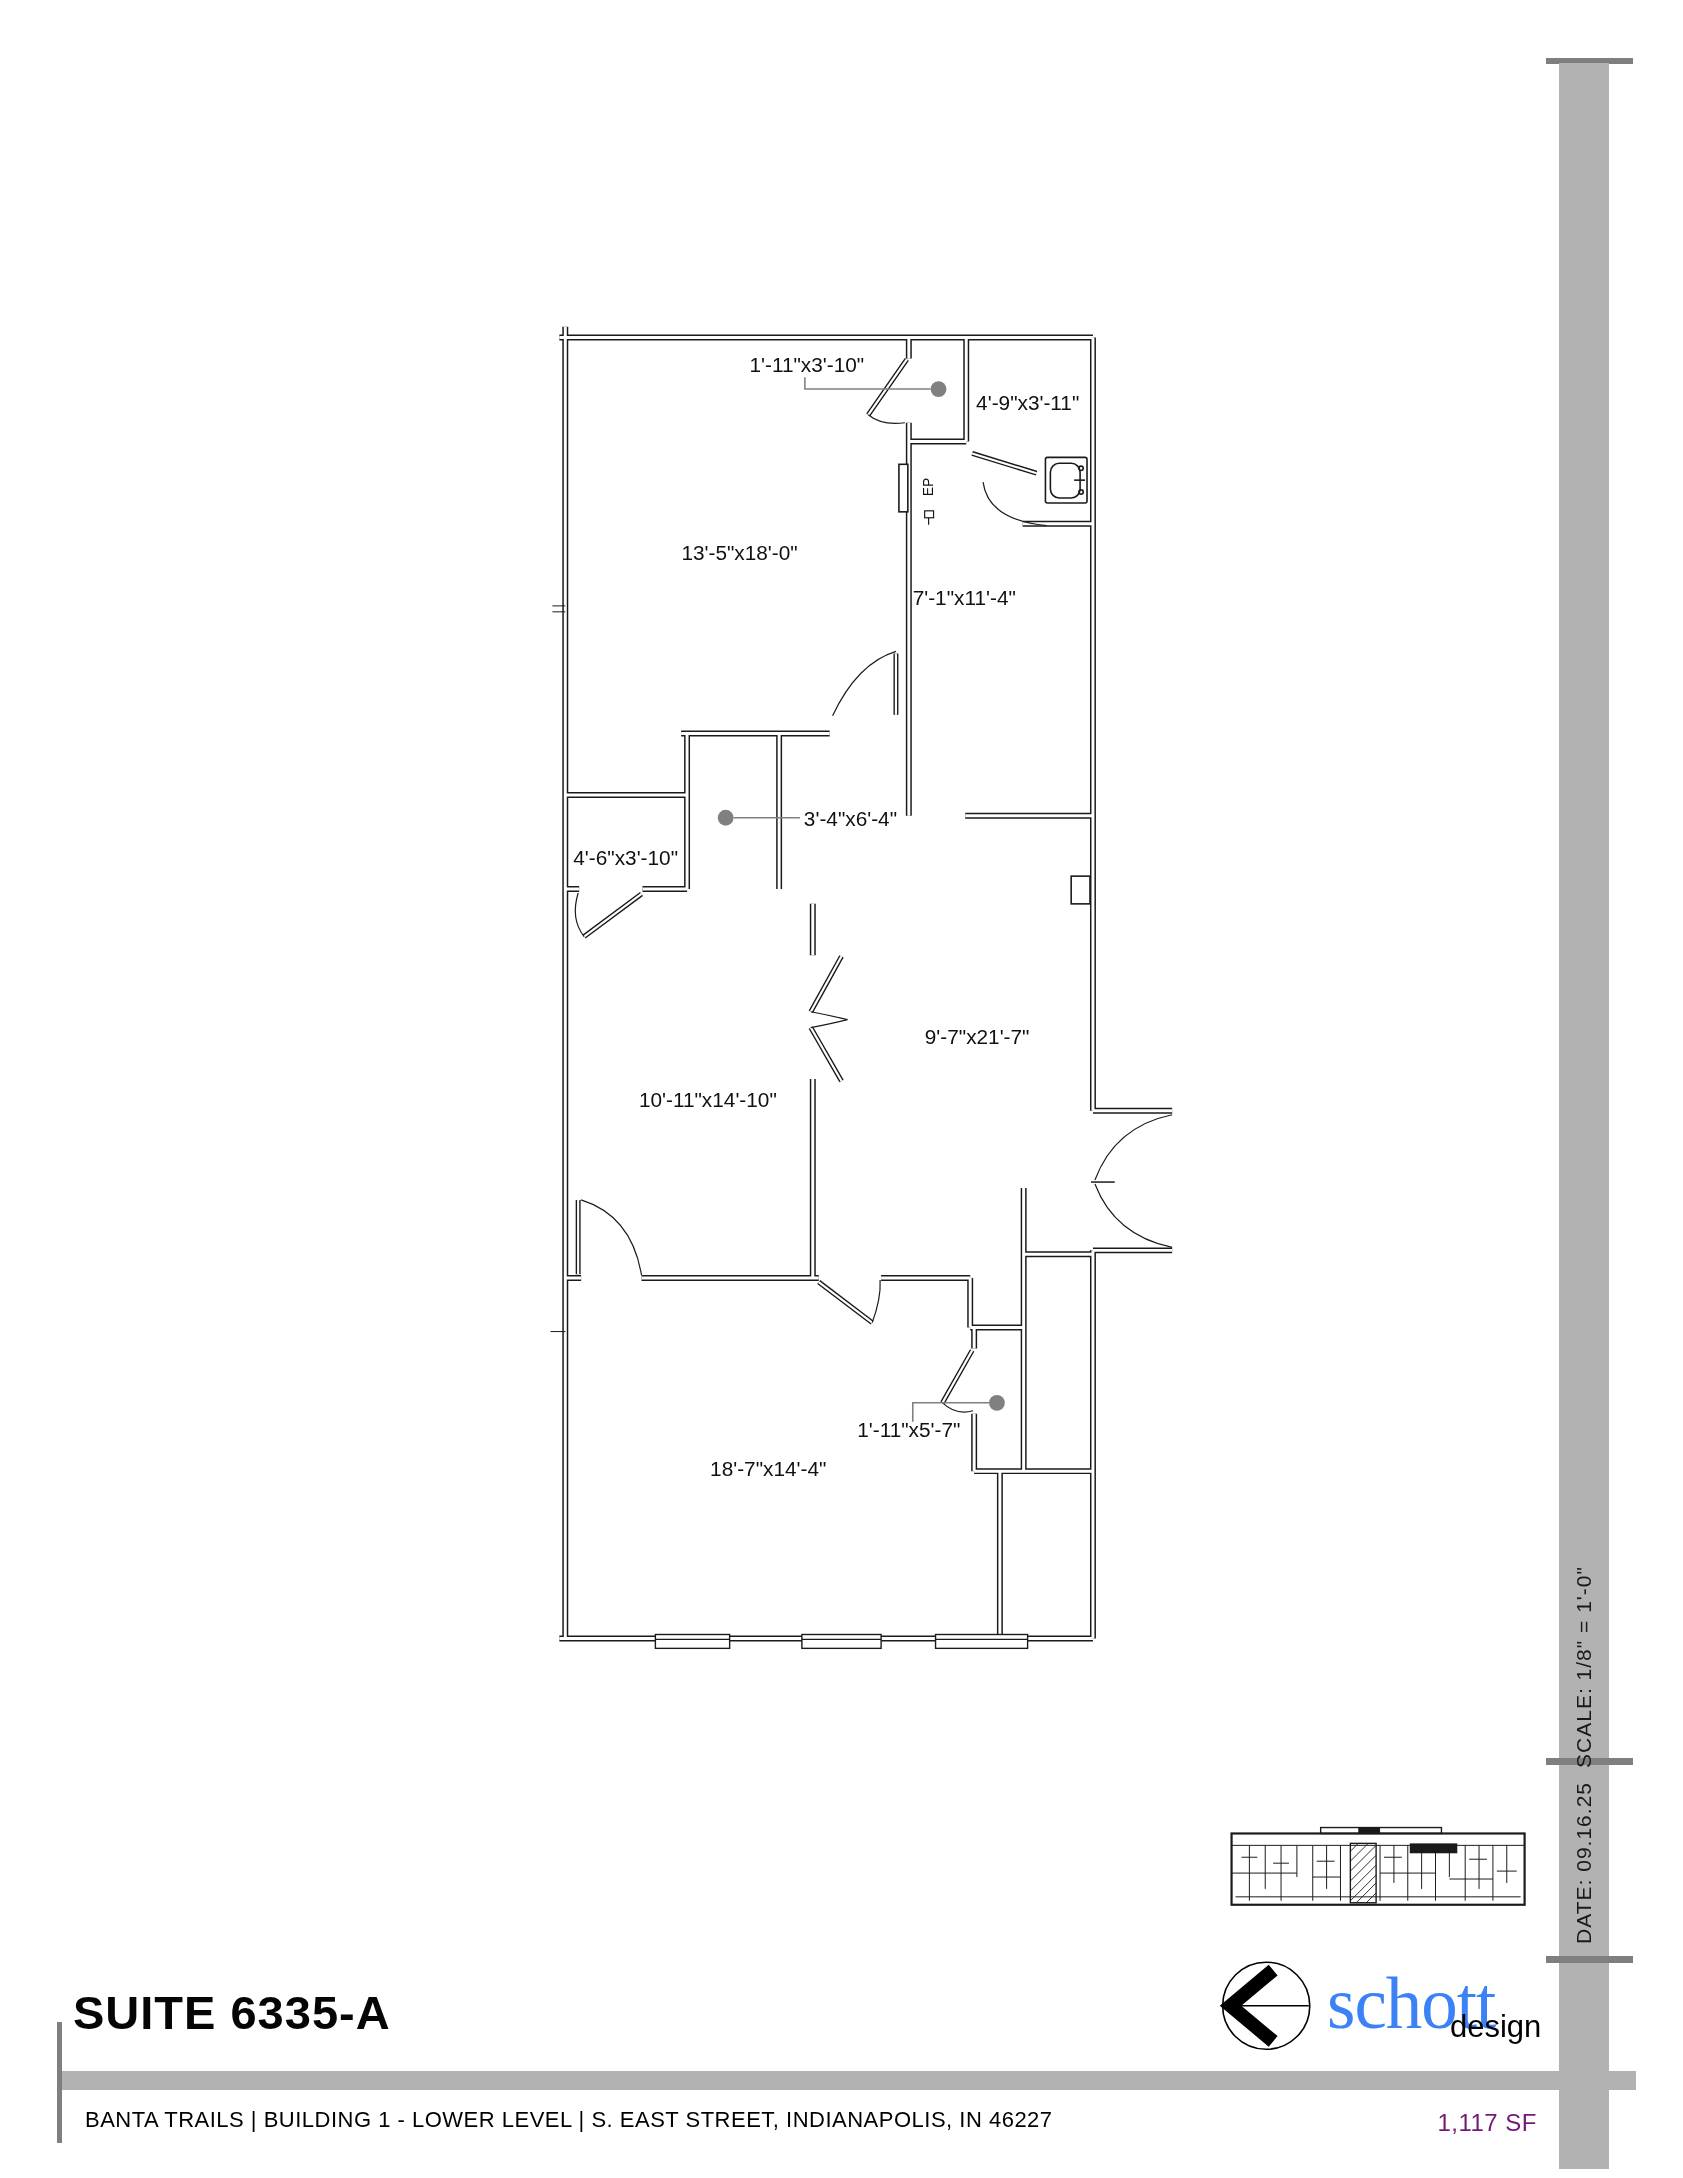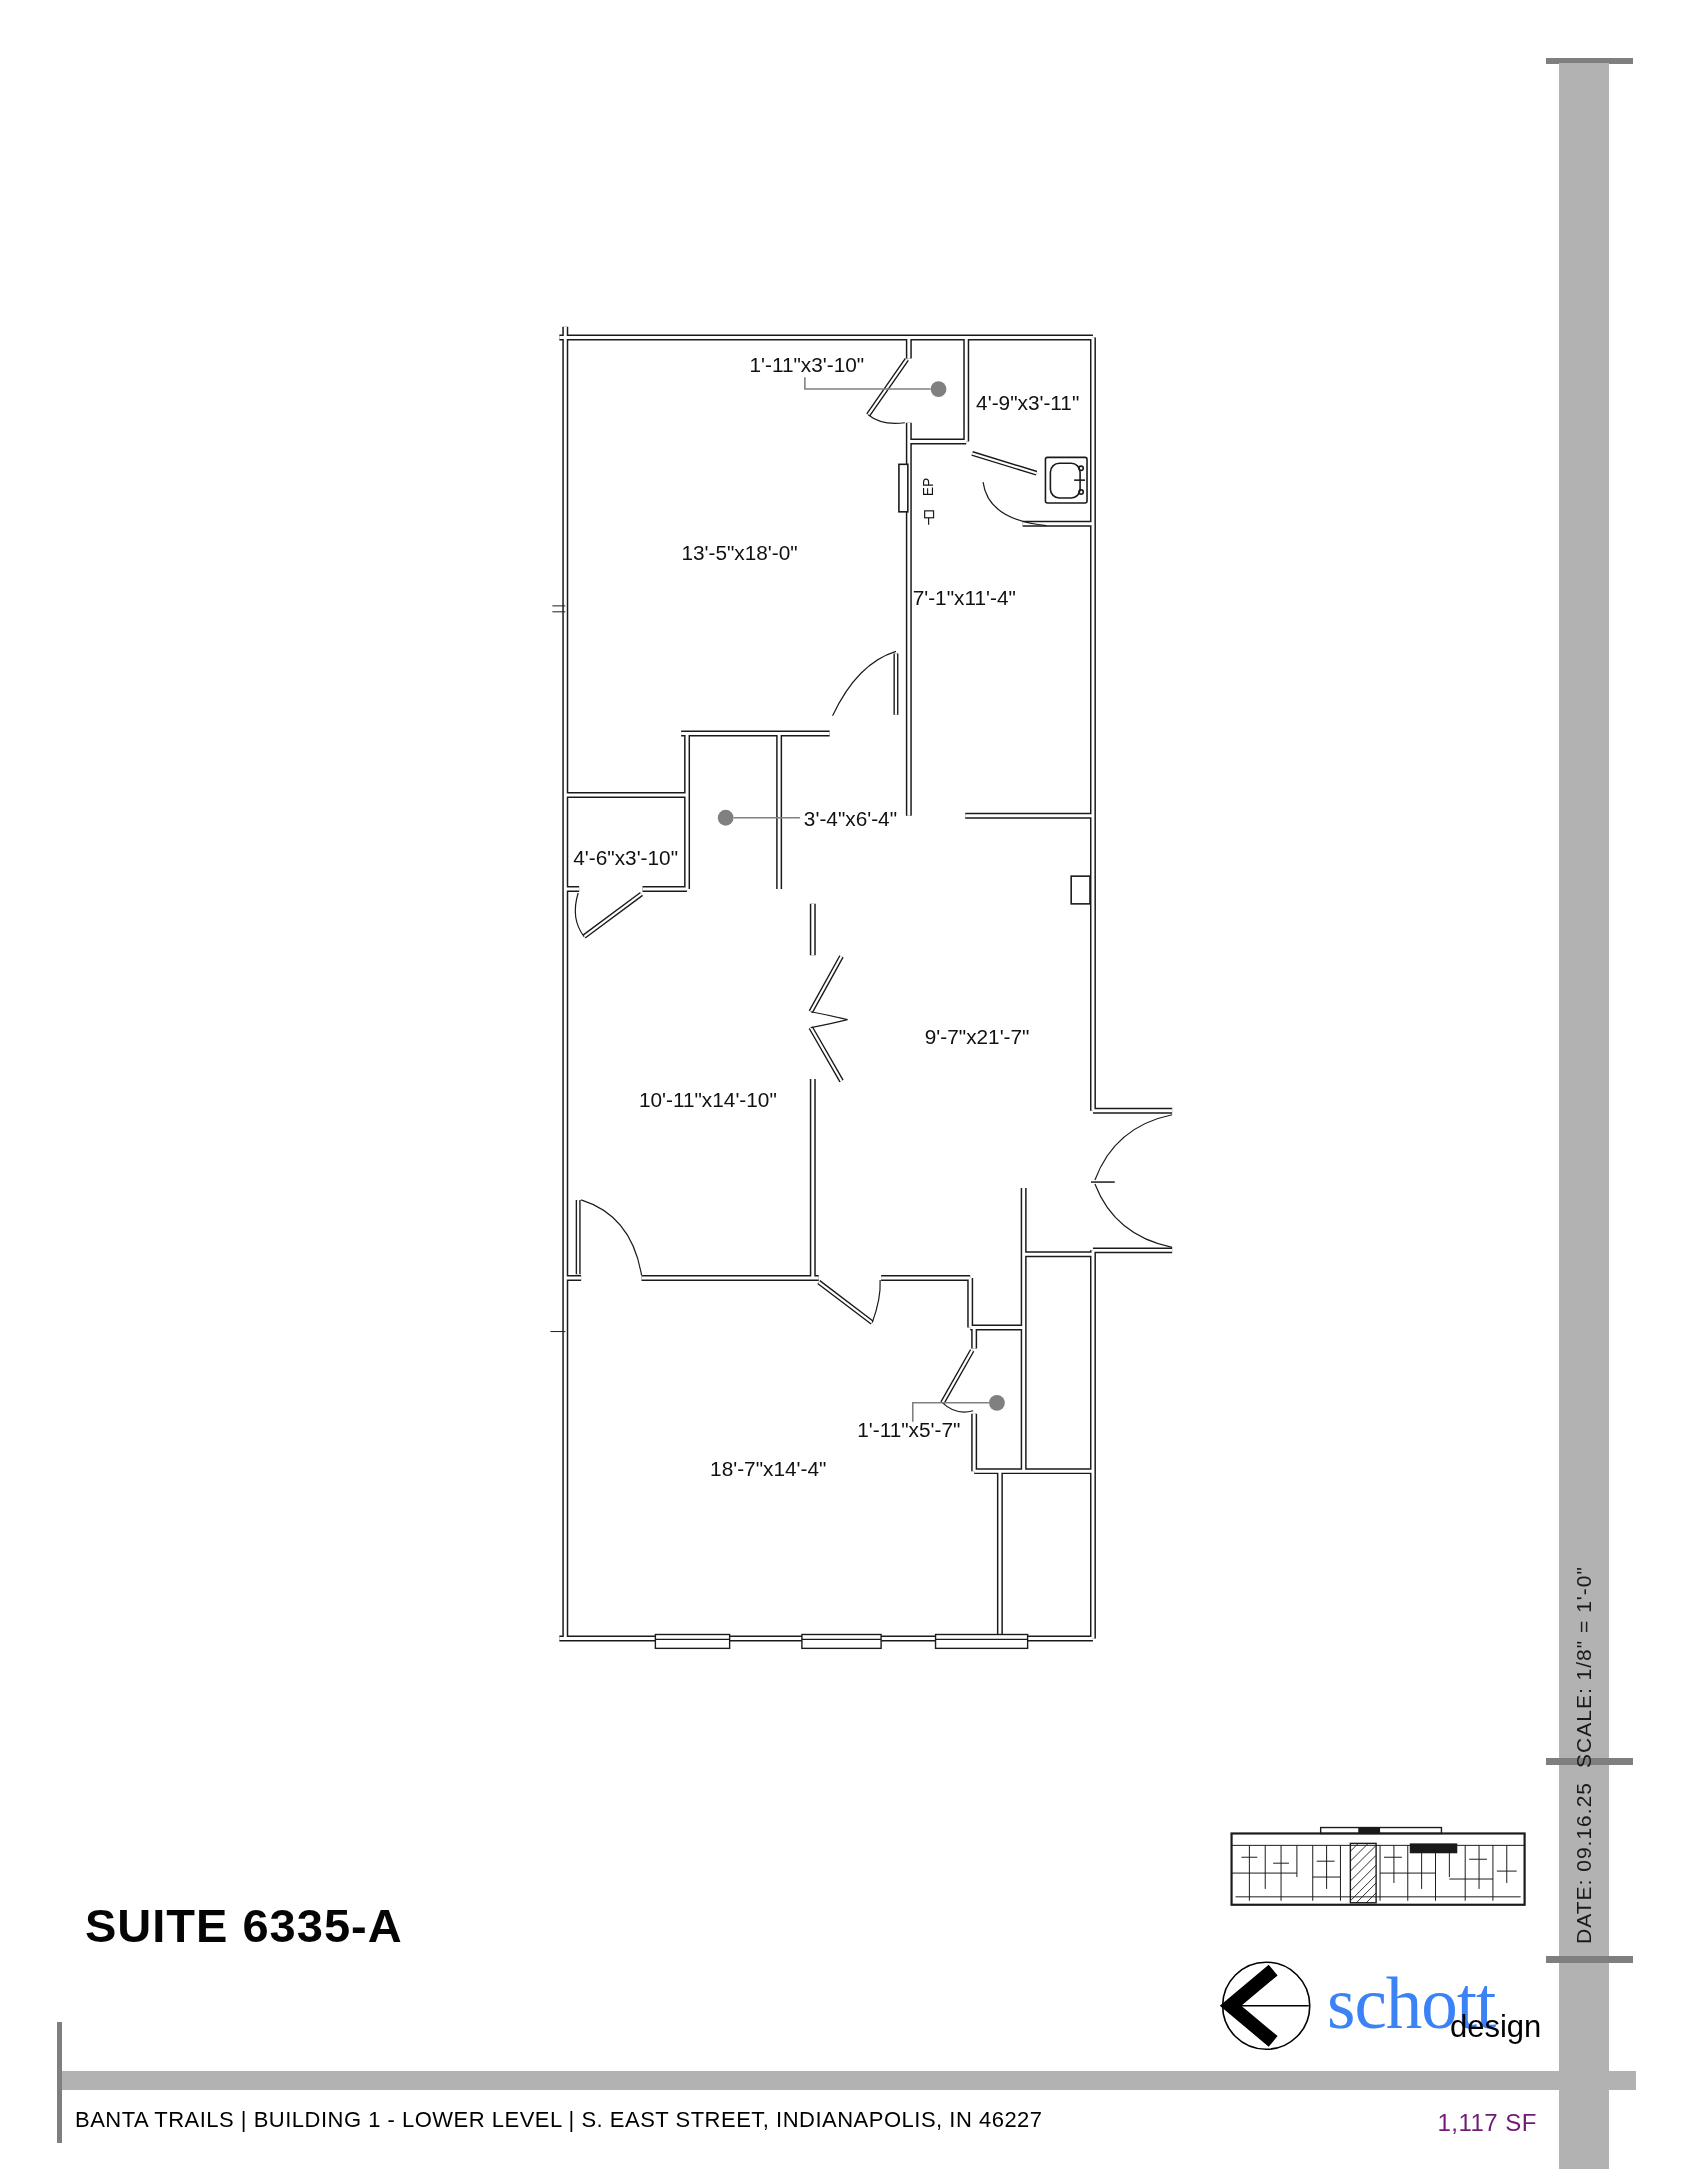--- a/index.html
+++ b/index.html
@@ -167,17 +167,17 @@
   <span>SCALE: 1/8" = 1'-0"</span>
 </div>
 <div class="abs vlabel" style="left:1559px;top:1788px;width:50px;height:150px;">
   <span>DATE: 09.16.25</span>
 </div>
 
 <div class="abs logo-word" style="left:1327px;top:1962px;">schott</div>
 <div class="abs logo-suffix" style="left:1450px;top:2002px;">design</div>
 
 <div class="abs accent-line" style="left:57px;top:2022px;width:5px;height:121px;"></div>
-<div class="abs suite-title" style="left:73px;top:1898px;margin-left:12px;">SUITE 6335-A</div>
+<div class="abs suite-title" style="left:73px;top:1985px;">SUITE 6335-A</div>
 <div class="abs footer-bar" style="left:62px;top:2071px;width:1574px;height:19px;"></div>
-<div class="abs footer-address" style="left:75px;top:2107px;">BANTA TRAILS | BUILDING 1 - LOWER LEVEL | S. EAST STREET, INDIANAPOLIS, IN 46227</div>
+<div class="abs footer-address" style="left:85px;top:2107px;">BANTA TRAILS | BUILDING 1 - LOWER LEVEL | S. EAST STREET, INDIANAPOLIS, IN 46227</div>
 <div class="abs area-label" style="right:146px;top:2109px;">1,117 SF</div>
 
 
 </body></html>

